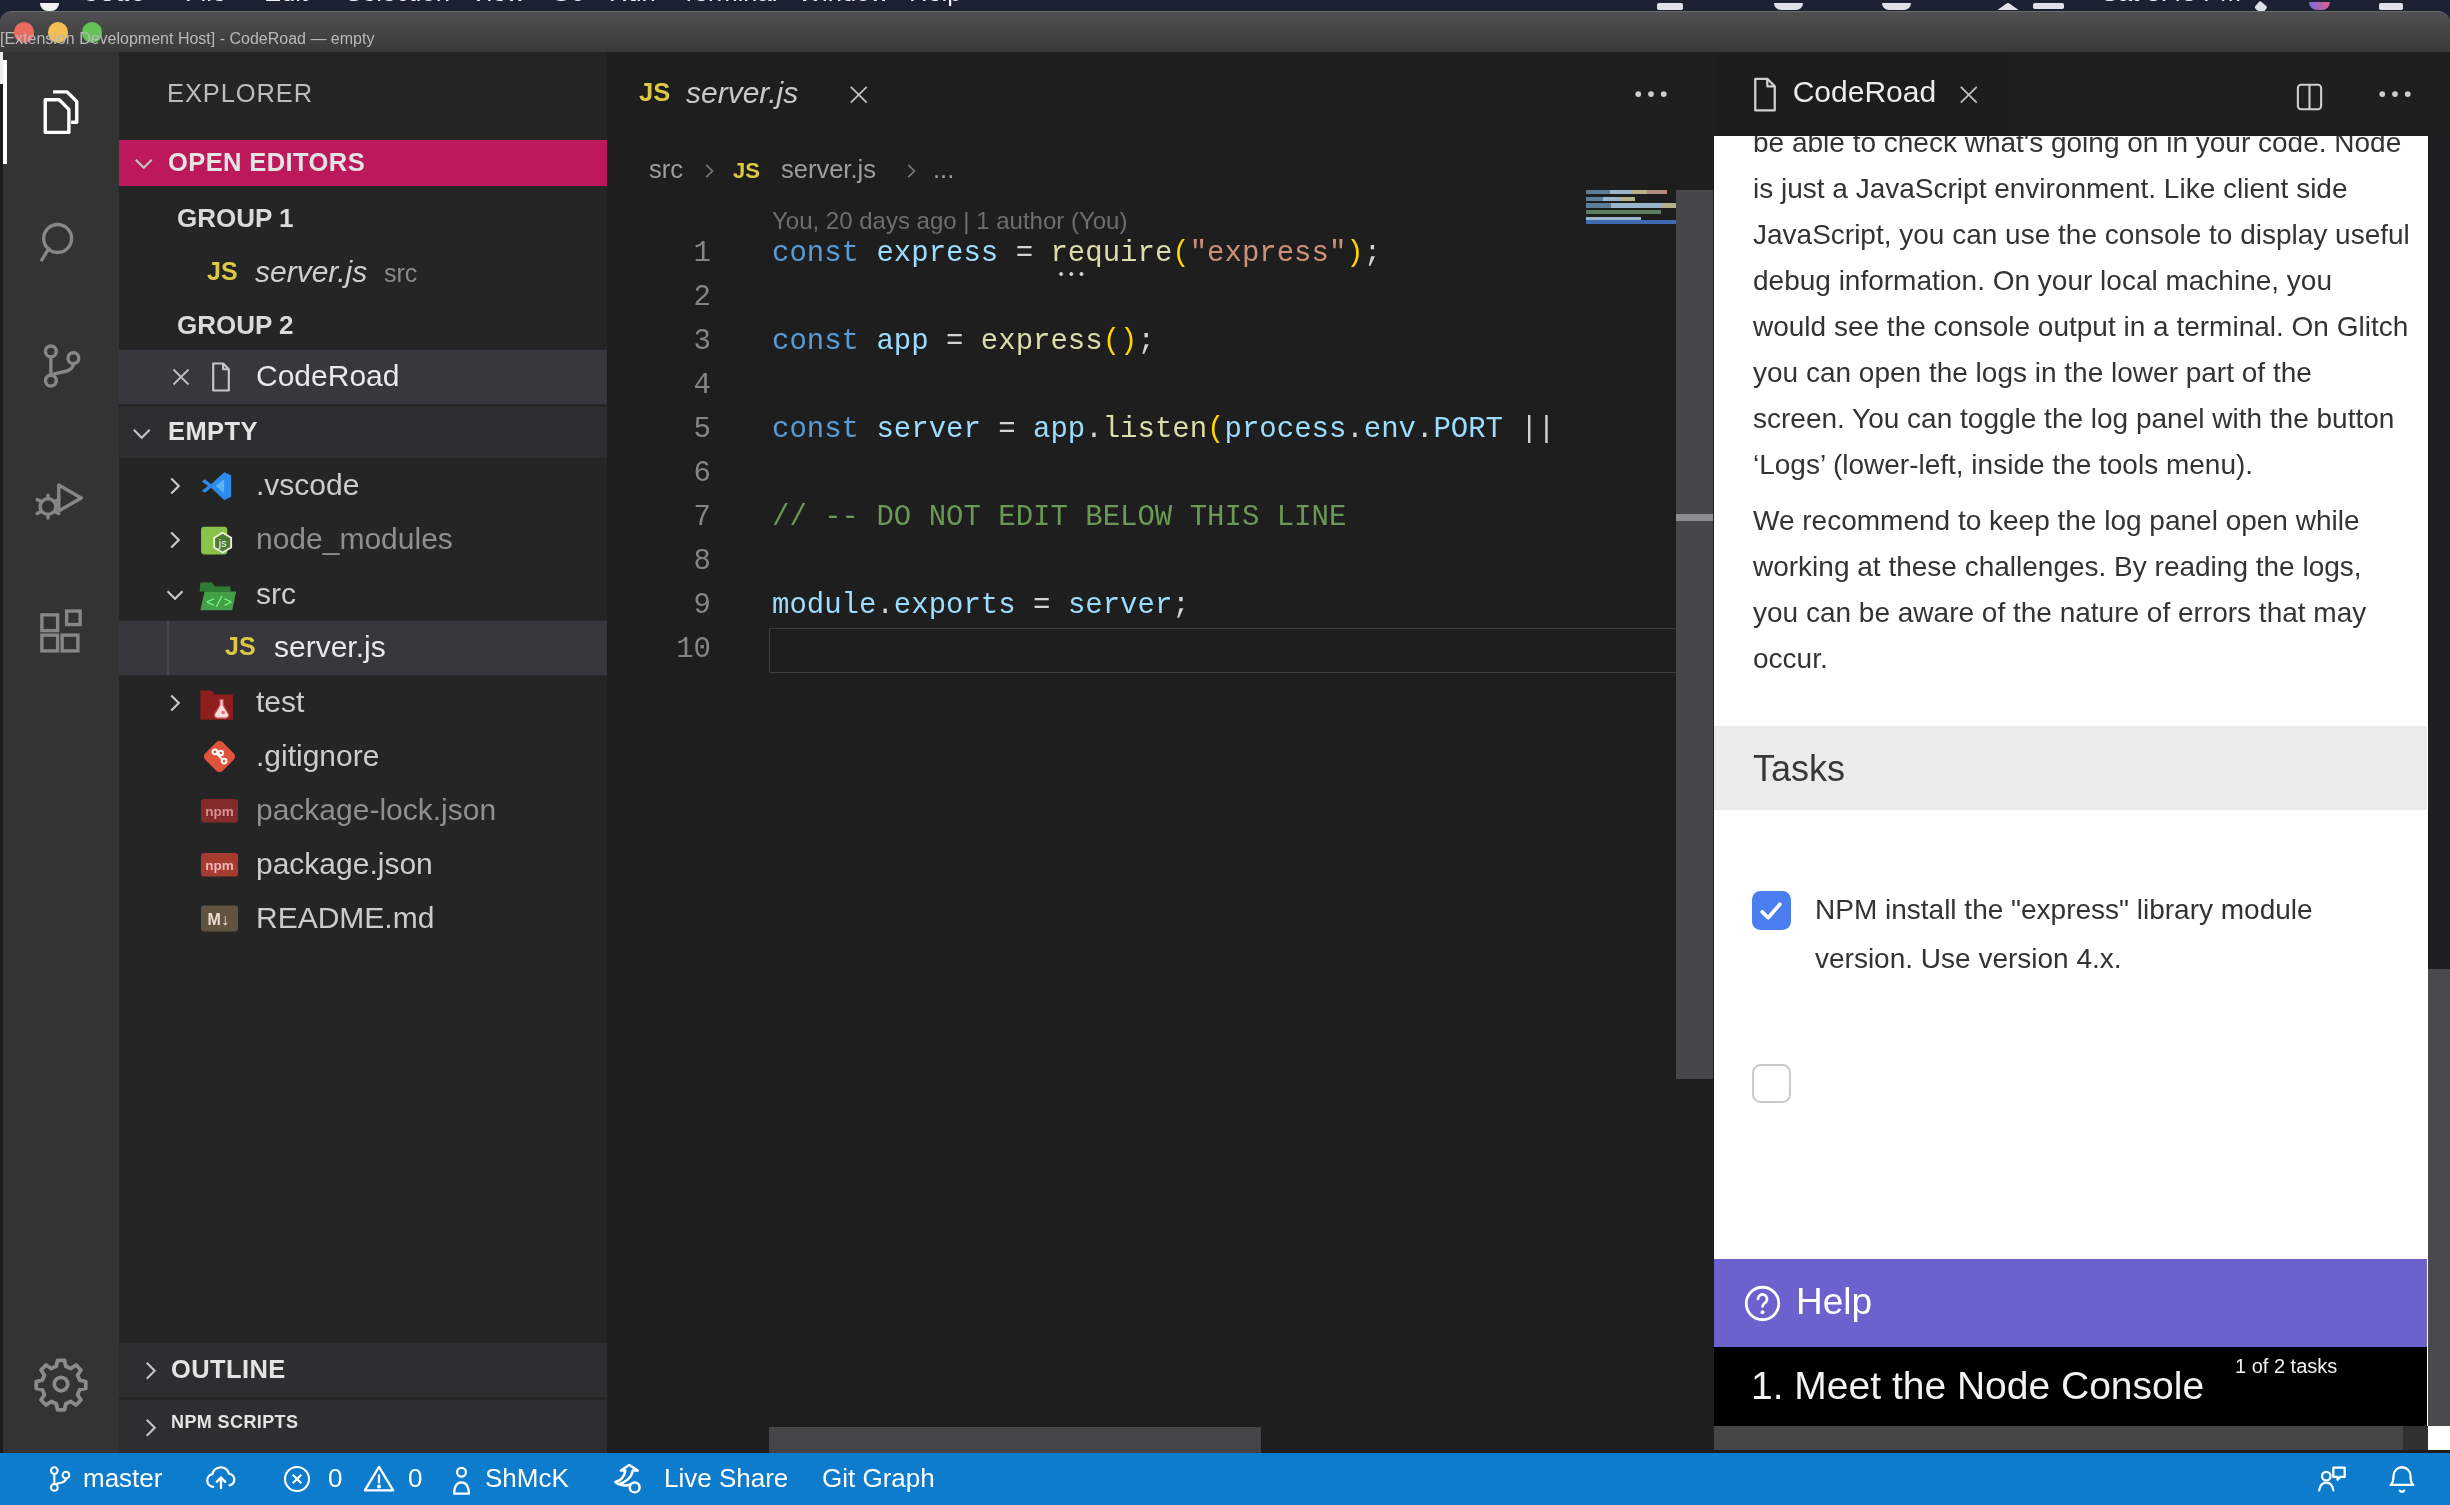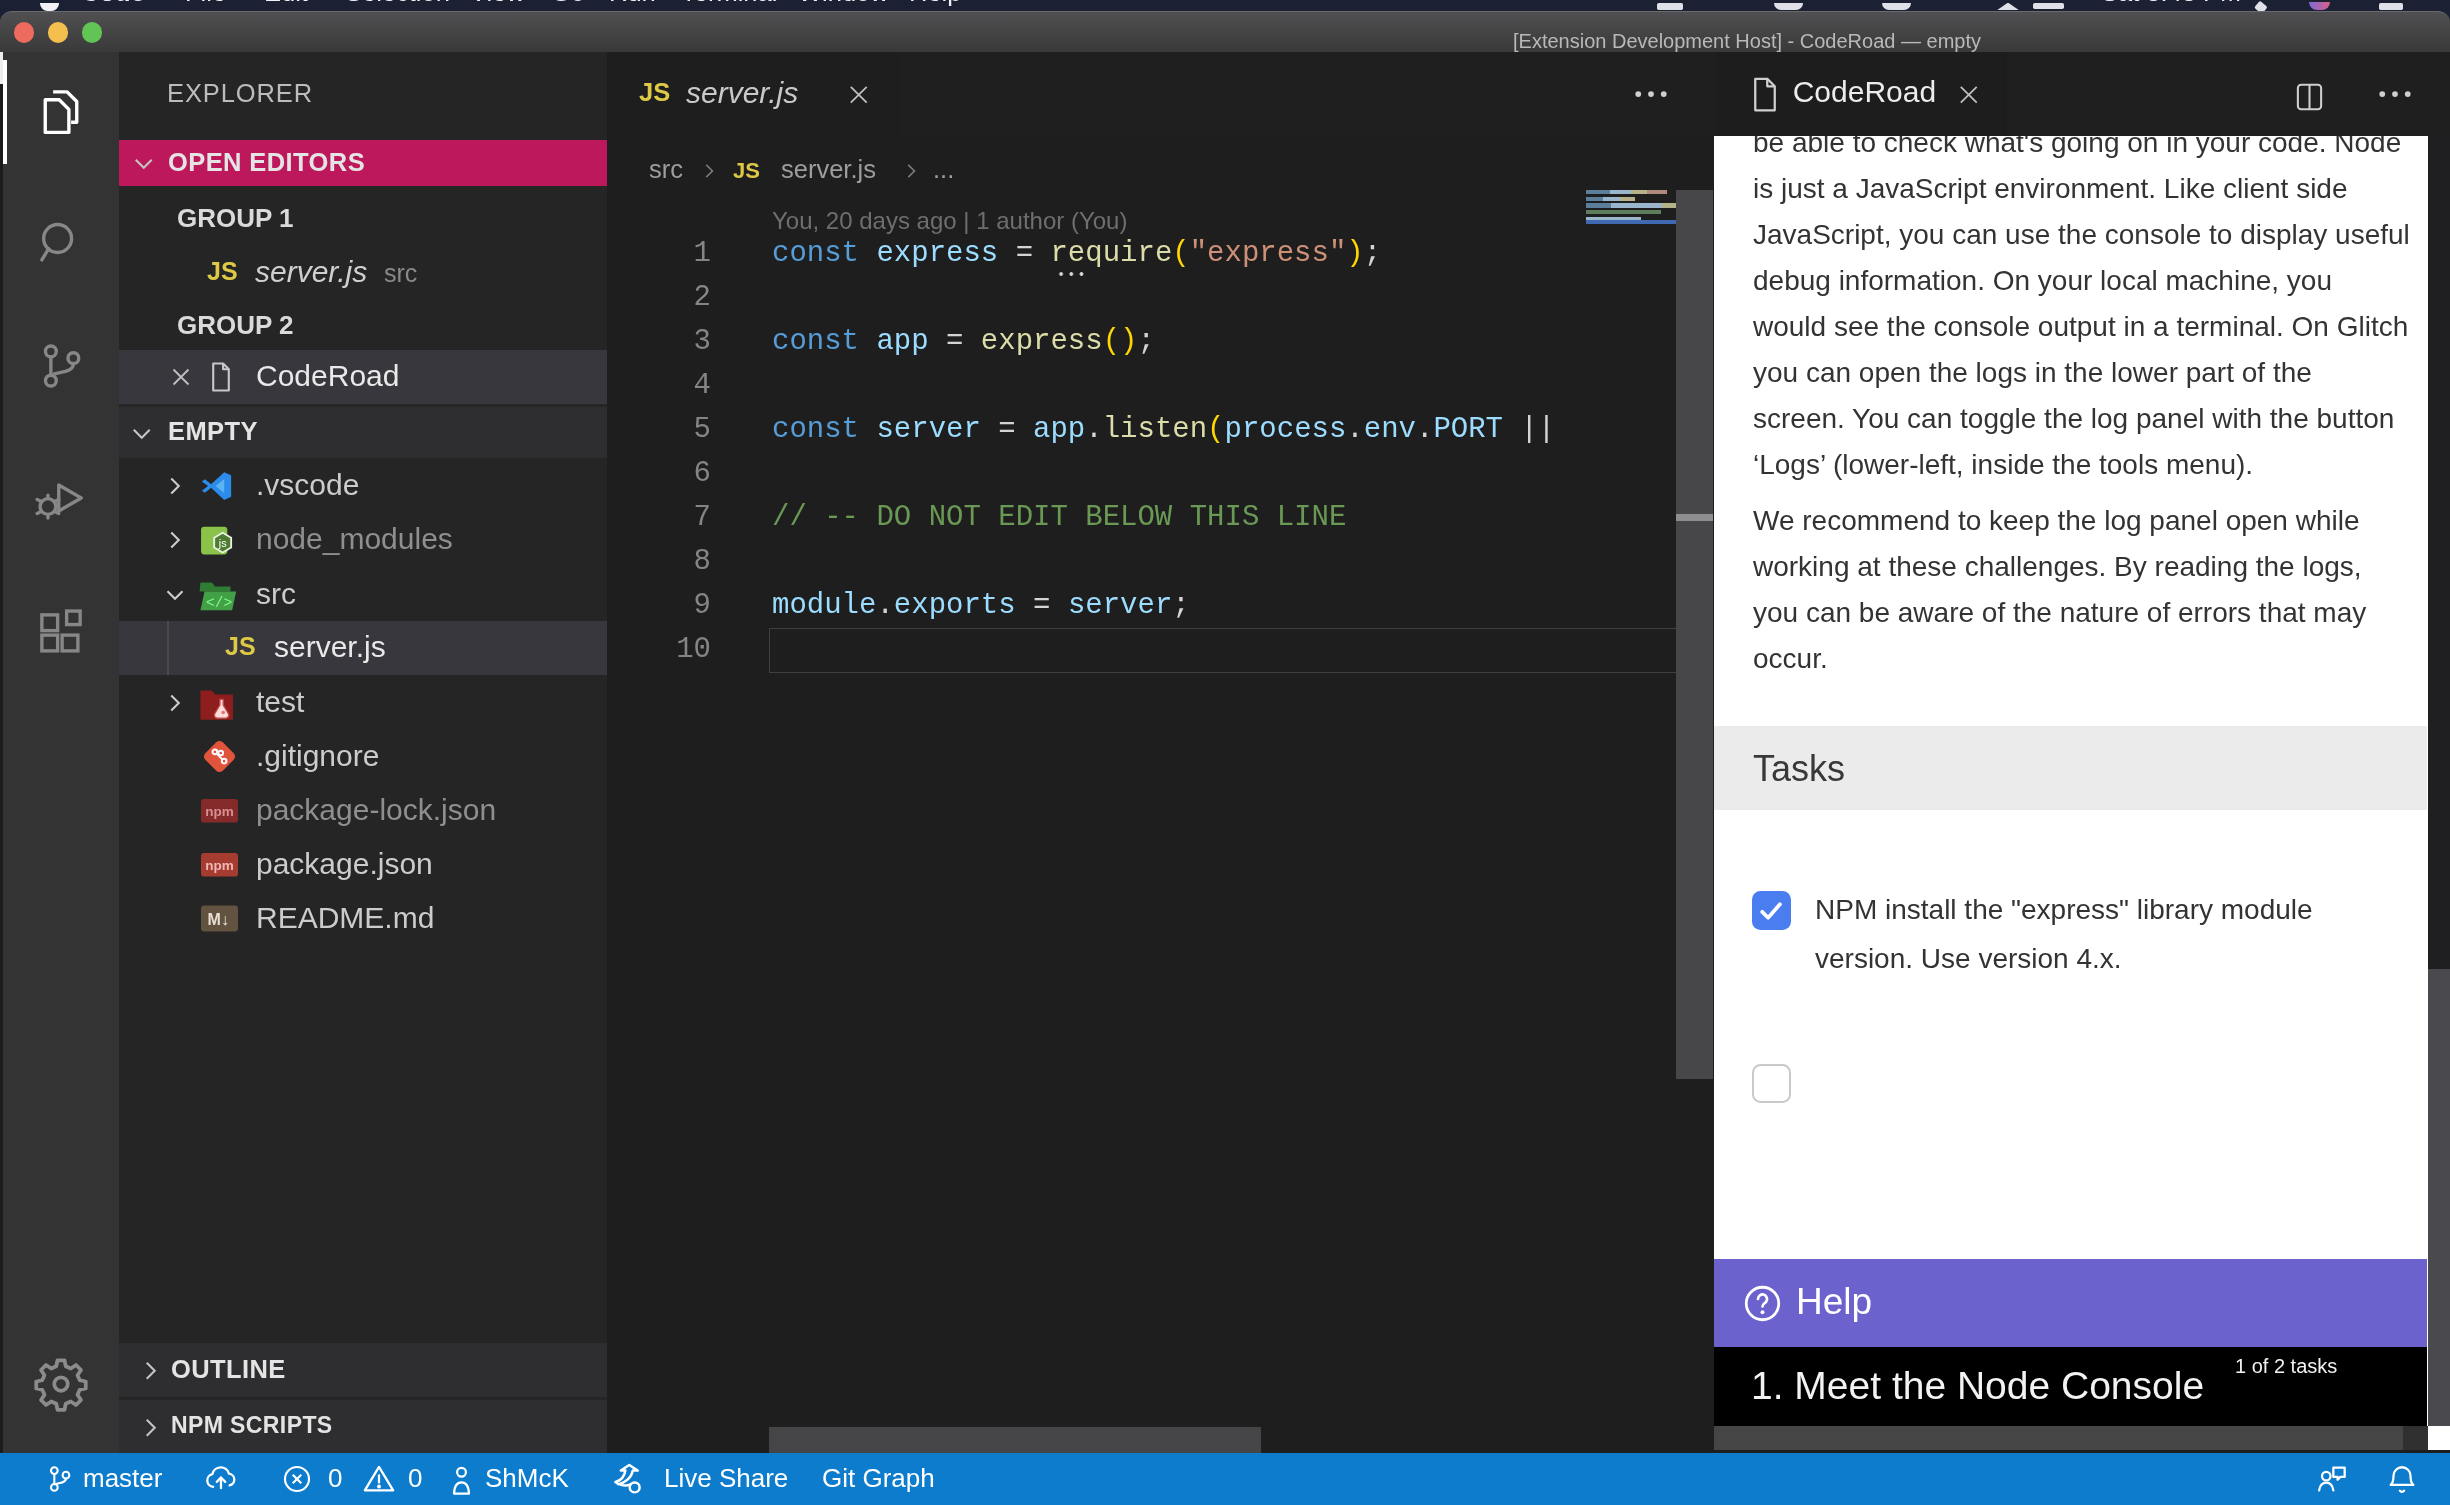--- a/index.html
+++ b/index.html
@@ -31,21 +31,21 @@
   <div class="abs" style="left:2101px;top:-22px;color:#f2f2f6;font-size:25.5px;">Sat 3:43 PM</div>
   <div class="abs" style="left:2256px;top:2.6px;width:10.2px;height:8.5px;background:#dfe0e8;border-radius:1.7px;transform:rotate(40deg);"></div>
   <div class="abs" style="left:2309px;top:1.7px;width:21px;height:8.5px;background:linear-gradient(90deg,#7b6cd9,#d95f8a);border-radius:0 0 11px 11px;"></div>
   <div class="abs" style="left:2379px;top:2.6px;width:24px;height:7.7px;background:#dfe0e8;border-radius:1.7px;"></div>
 </div>
 
 <div class="abs" style="left:0;top:11px;width:2450px;height:41px;background:linear-gradient(#505052,#393939);border-radius:12px 12px 0 0;border-top:0.9px solid #6a6a6c;box-sizing:border-box;">
   <div class="abs" style="left:13.6px;top:10.2px;width:20.4px;height:20.4px;border-radius:50%;background:#ed6a5e;"></div>
   <div class="abs" style="left:48px;top:10.2px;width:20.4px;height:20.4px;border-radius:50%;background:#f5bf4f;"></div>
   <div class="abs" style="left:82px;top:10.2px;width:20.4px;height:20.4px;border-radius:50%;background:#61c454;"></div>
-  <div class="abs" style="left:0;top:18px;width:1981px;text-align:right;color:#b9b9b9;font-size:20px;">[Extension Development Host] - CodeRoad — empty</div>
+  <div class="abs" style="left:0;top:18px;width:1981px;text-align:left;color:#b9b9b9;font-size:16px;">[Extension Development Host] - CodeRoad — empty</div>
 </div>
 
 <div class="abs" style="left:0;top:52px;width:3.4px;height:1401px;background:#1b1b1b;"></div>
 <div class="abs" style="left:0;top:52px;width:3.4px;height:32px;background:#ededed;"></div>
 
 <div class="abs" id="activitybar" style="left:3.4px;top:52px;width:116px;height:1401px;background:#333334;">
   <div class="abs" style="left:0;top:7.7px;width:3.4px;height:104px;background:#fff;"></div>
 
   <svg class="abs" style="left:31px;top:31.5px;" width="54" height="54" viewBox="0 0 24 24" fill="none" stroke="#ffffff" stroke-width="1.5" stroke-linejoin="round">
     <path d="M8.5 3.5h6.2l4.3 4.3v9.2h-2.5"></path>
@@ -205,21 +205,21 @@
   <div class="abs" style="left:0;top:1291px;width:488px;height:54px;background:#2e2e30;">
     <svg class="abs" style="left:18.7px;top:14.5px;" width="25.5" height="25.5" viewBox="0 0 16 16" fill="none" stroke="#c5c5c5" stroke-width="1.3">
         <path d="M5.5 3l5 5-5 5"></path>
       </svg>
     <div class="abs" style="left:52px;top:12px;font-size:25.5px;font-weight:700;color:#e4e4e4;letter-spacing:0.4px;">OUTLINE</div>
   </div>
   <div class="abs" style="left:0;top:1348px;width:488px;height:54px;background:#2e2e30;">
     <svg class="abs" style="left:18.7px;top:14.5px;" width="25.5" height="25.5" viewBox="0 0 16 16" fill="none" stroke="#c5c5c5" stroke-width="1.3">
         <path d="M5.5 3l5 5-5 5"></path>
       </svg>
-    <div class="abs" style="left:52px;top:12px;font-size:23px;font-weight:700;color:#e4e4e4;letter-spacing:0.4px;">NPM SCRIPTS</div>
+    <div class="abs" style="left:52px;top:12px;font-size:18px;font-weight:700;color:#e4e4e4;letter-spacing:0.4px;">NPM SCRIPTS</div>
   </div>
 </div>
 
 <div class="abs" id="editor" style="left:607px;top:52px;width:1107px;height:1401px;background:#1e1e1e;">
 
   <div class="abs" style="left:0;top:0;width:1107px;height:84px;background:#1f1f20;"></div>
   <div class="abs" style="left:0;top:0;width:292px;height:84px;background:#1e1e1e;">
     <div class="abs" style="left:32px;top:26px;font-size:25.5px;font-weight:700;color:#ddc945;">JS</div>
     <div class="abs" style="left:79px;top:24px;font-size:30px;font-style:italic;color:#c9c9c9;">server.js</div>
     <svg class="abs" style="left:239px;top:30px;" width="25.5" height="25.5" viewBox="0 0 16 16" stroke="#c0c0c0" stroke-width="1.1">

